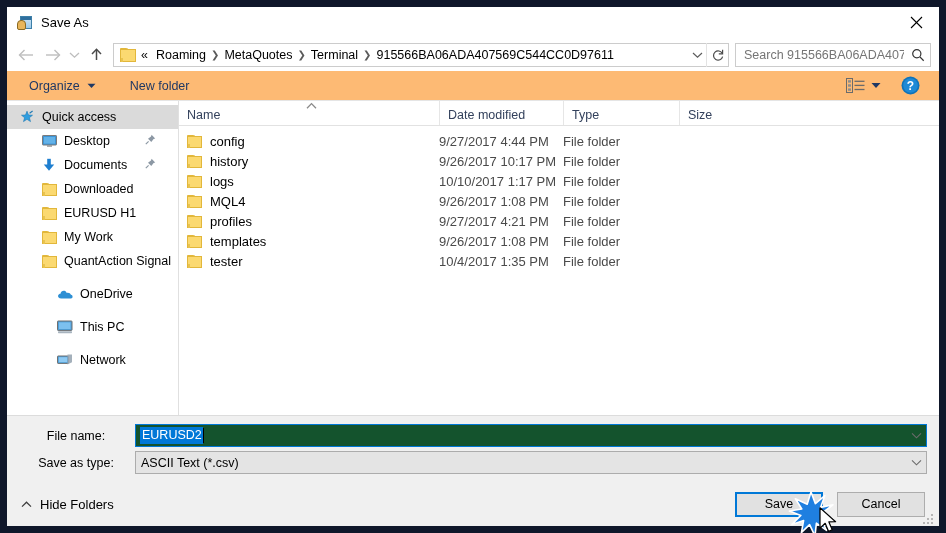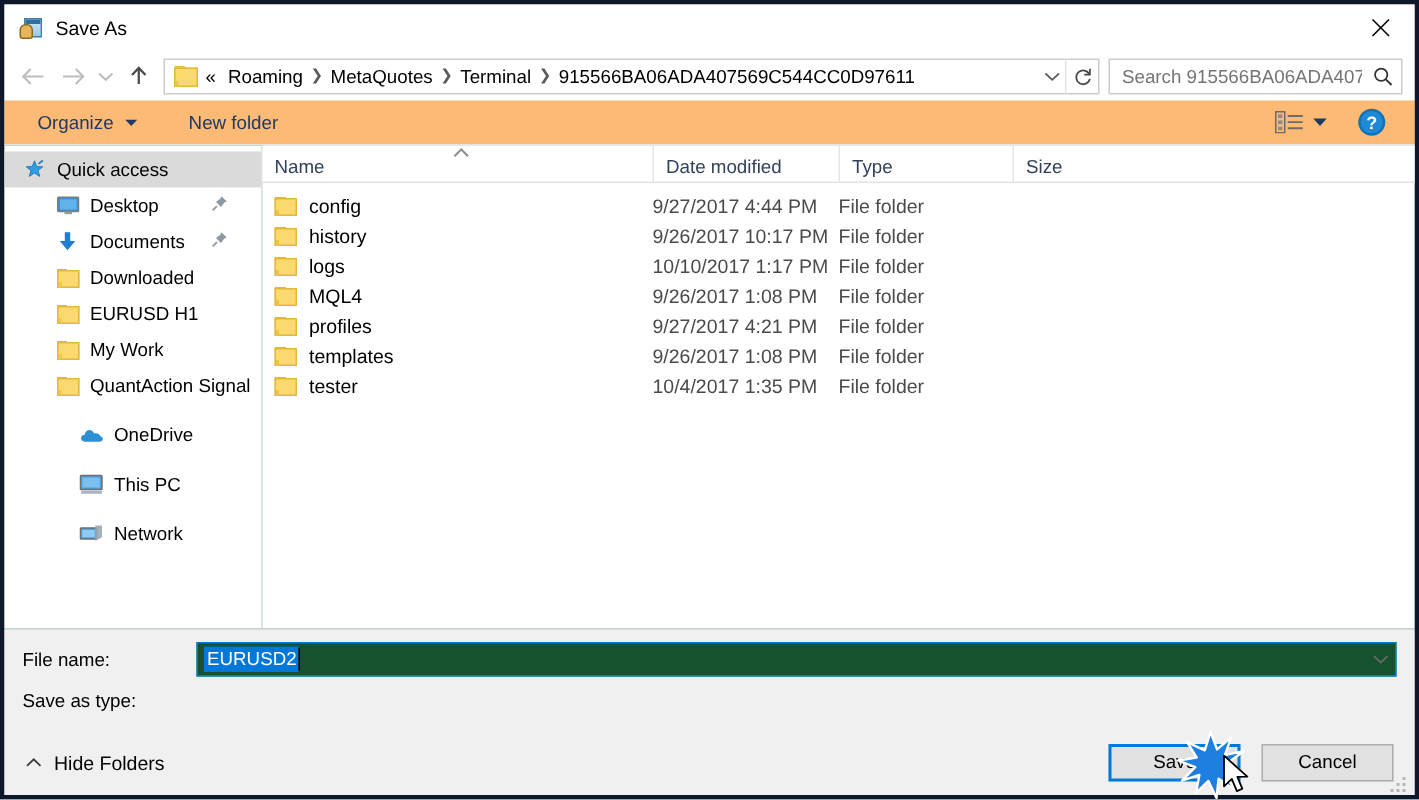--- a/index.html
+++ b/index.html
@@ -9,21 +9,21 @@
     width: 946px; height: 533px;
     overflow: hidden;
     background: #f0f0f0;
     font-family: "Liberation Sans", sans-serif;
     -webkit-font-smoothing: antialiased;
   }
   #dialog {
     position: relative;
     width: 946px; height: 533px;
     background: #f0f0f0;
-    border: 3px solid #0f172a;
+    border: 7px solid #0f172a;
     display: flex; flex-direction: column;
   }
 
   
   #titlebar {
     height: 31px; min-height: 31px;
     background: #ffffff;
     display: flex; align-items: center;
     position: relative;
   }
@@ -281,21 +281,21 @@
     background: #f0f0f0;
     padding: 8px 12px 4px 12px;
   }
   .formrow {
     display: flex; align-items: center;
     height: 23px;
     margin-bottom: 4px;
   }
   .formlabel {
     width: 116px; min-width: 116px;
-    text-align: left;
+    text-align: center;
     padding-right: 2px;
     font-size: 12.5px;
     color: #000000;
   }
   #filename-field {
     flex: 1 1 auto;
     height: 23px;
     border: 1px solid #0078d7;
     background: #14532d;
     display: flex; align-items: center;
@@ -745,20 +745,28 @@
         <span id="filename-caret"></span>
         <span class="combo-arrow">
           <svg width="11" height="7" viewBox="0 0 11 7">
             <path d="M1 1.4 L5.5 5.8 L10 1.4" fill="none" stroke="#6b6b6b" stroke-width="1.1"></path>
           </svg>
         </span>
       </div>
     </div>
     <div class="formrow">
       <div class="formlabel">Save as type:</div>
+      <div id="filetype-field">
+        <span id="filetype-value">ASCII Text (*.csv)</span>
+        <span class="combo-arrow">
+          <svg width="11" height="7" viewBox="0 0 11 7">
+            <path d="M1 1.4 L5.5 5.8 L10 1.4" fill="none" stroke="#6b6b6b" stroke-width="1.1"></path>
+          </svg>
+        </span>
+      </div>
     </div>
   </div>
 
   <div id="bottombar">
     <div id="hidefolders">
       <svg width="11" height="7" viewBox="0 0 11 7">
         <path d="M1 5.6 L5.5 1.2 L10 5.6" fill="none" stroke="#3b3b3b" stroke-width="1.2"></path>
       </svg>
       <span>Hide Folders</span>
     </div>

